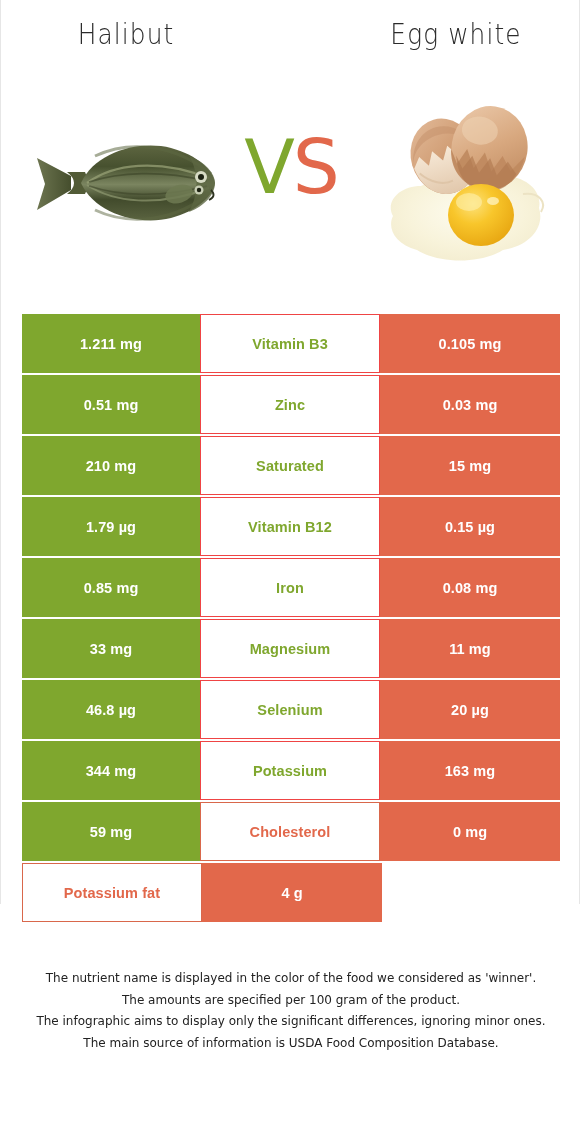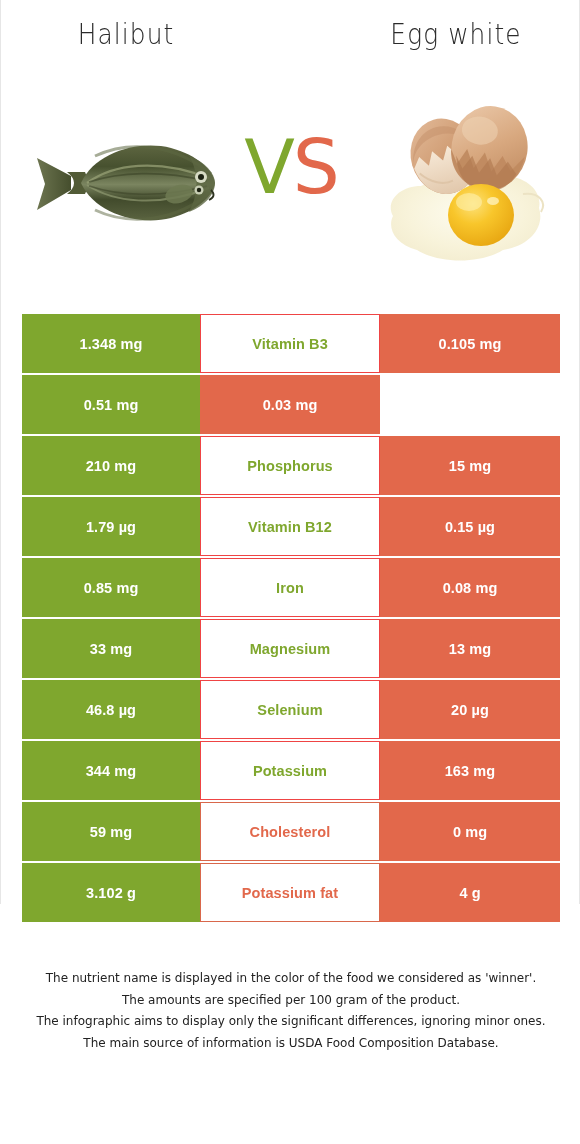--- a/index.html
+++ b/index.html
@@ -278,65 +278,65 @@
         <ellipse cx="108" cy="117" rx="33" ry="31" fill="url(#yolkG)"></ellipse>
         <ellipse cx="96" cy="104" rx="13" ry="9" fill="#fdeea6" opacity="0.65"></ellipse>
         <ellipse cx="120" cy="103" rx="6" ry="4" fill="#fff4c4" opacity="0.75"></ellipse>
       </svg>
     </div>
 
   </div>
 
   <div class="table" id="table">
       <div class="row">
-        <div class="cell left">1.348 mg</div>
+        <div class="cell left">1.211 mg</div>
         <div class="cell mid">Vitamin B3</div>
         <div class="cell right">0.105 mg</div>
       </div>
       <div class="row">
         <div class="cell left">0.51 mg</div>
+        <div class="cell mid">Zinc</div>
         <div class="cell right">0.03 mg</div>
       </div>
       <div class="row">
         <div class="cell left">210 mg</div>
-        <div class="cell mid">Phosphorus</div>
+        <div class="cell mid">Saturated</div>
         <div class="cell right">15 mg</div>
       </div>
       <div class="row">
         <div class="cell left">1.79 µg</div>
         <div class="cell mid">Vitamin B12</div>
         <div class="cell right">0.15 µg</div>
       </div>
       <div class="row">
         <div class="cell left">0.85 mg</div>
         <div class="cell mid">Iron</div>
         <div class="cell right">0.08 mg</div>
       </div>
       <div class="row">
         <div class="cell left">33 mg</div>
         <div class="cell mid">Magnesium</div>
-        <div class="cell right">13 mg</div>
+        <div class="cell right">11 mg</div>
       </div>
       <div class="row">
         <div class="cell left">46.8 µg</div>
         <div class="cell mid">Selenium</div>
         <div class="cell right">20 µg</div>
       </div>
       <div class="row">
         <div class="cell left">344 mg</div>
         <div class="cell mid">Potassium</div>
         <div class="cell right">163 mg</div>
       </div>
       <div class="row">
         <div class="cell left">59 mg</div>
         <div class="cell mid red">Cholesterol</div>
         <div class="cell right">0 mg</div>
       </div>
       <div class="row">
-        <div class="cell left">3.102 g</div>
         <div class="cell mid red">Potassium fat</div>
         <div class="cell right">4 g</div>
       </div>
     </div>
 
   <div class="footer">
     <p>The nutrient name is displayed in the color of the food we considered as 'winner'.</p>
     <p>The amounts are specified per 100 gram of the product.</p>
     <p>The infographic aims to display only the significant differences, ignoring minor ones.</p>
     <p>The main source of information is USDA Food Composition Database.</p>

